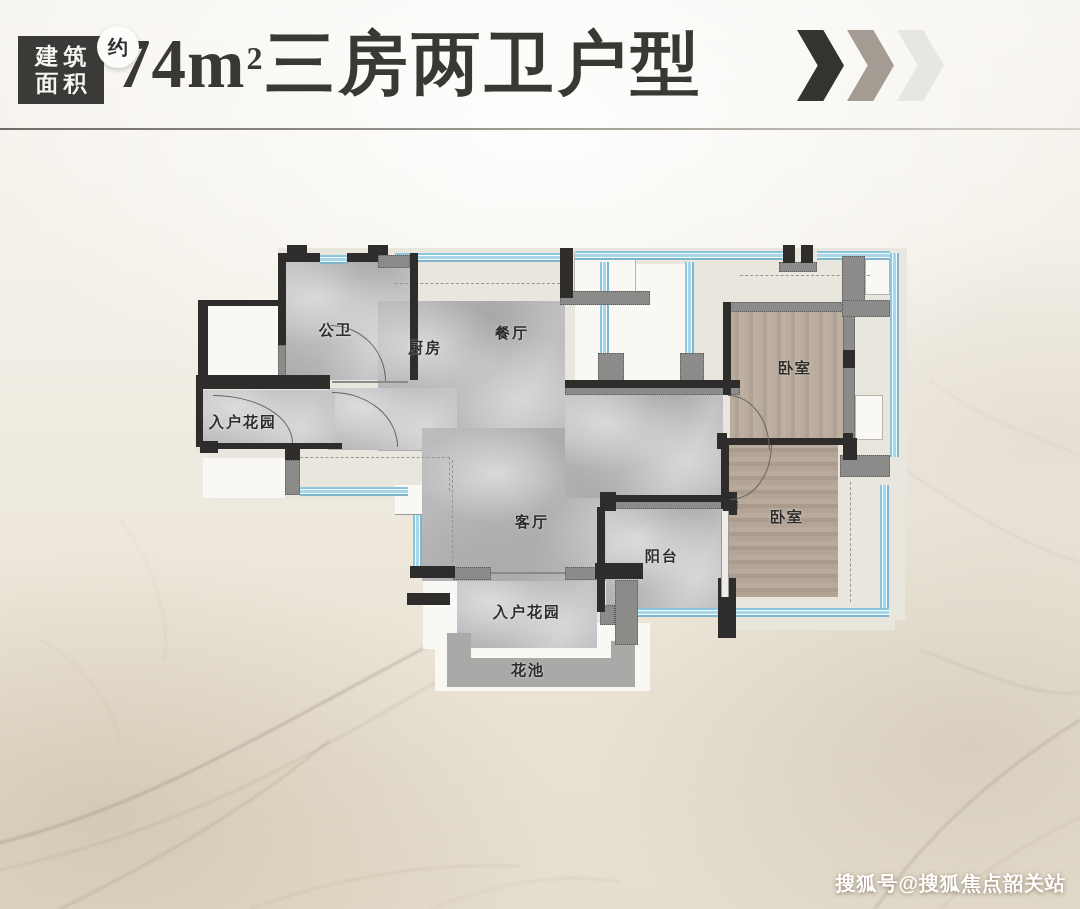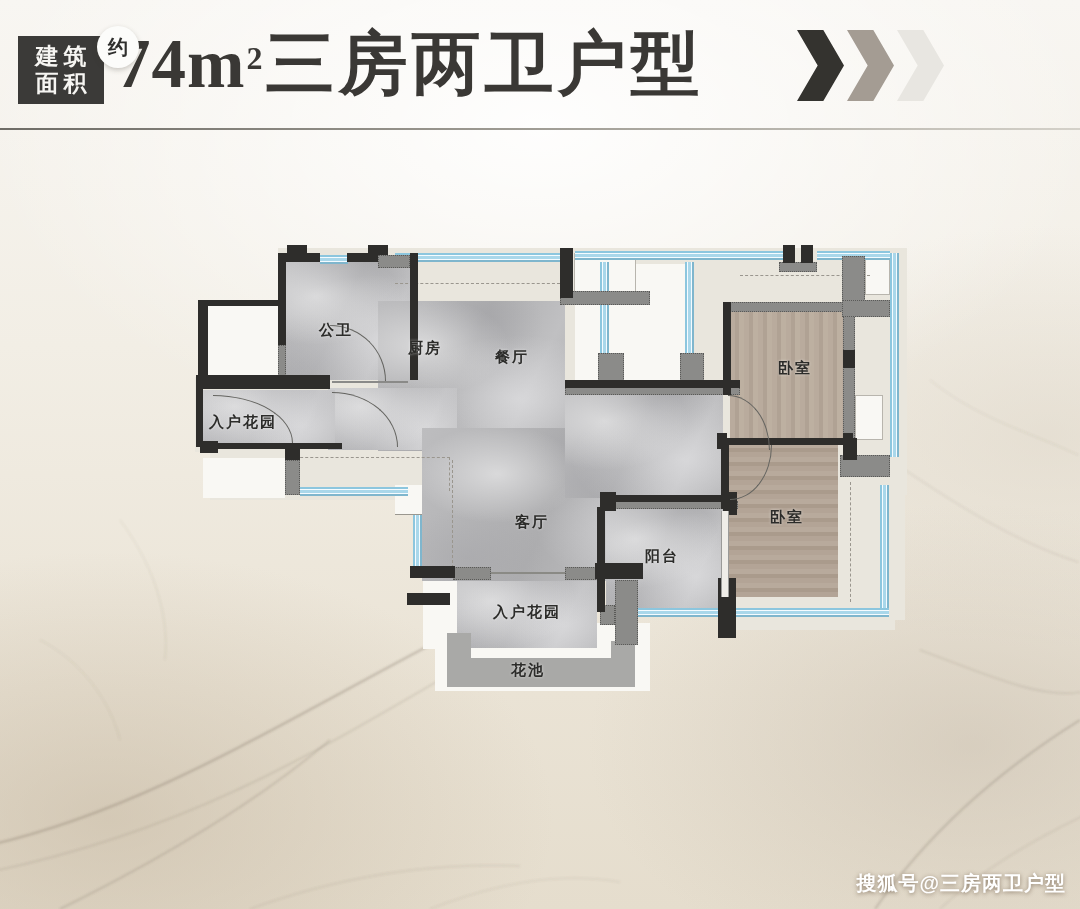--- a/index.html
+++ b/index.html
@@ -210,23 +210,23 @@
   <div style="left:137px;top:136px;width:76px;height:0;border-top:2px solid #8a8a88;"></div>
 
   <div class="arc arcA" style="left:135px;top:80px;width:56px;height:56px;"></div>
   <div class="arc arcA" style="left:18px;top:150px;width:80px;height:48px;"></div>
   <div class="arc arcA" style="left:137px;top:147px;width:66px;height:55px;"></div>
   <div class="arc arcA" style="left:533px;top:150px;width:42px;height:55px;"></div>
   <div class="arc arcB" style="left:535px;top:200px;width:42px;height:55px;"></div>
 
   <div class="rlabel" style="left:141px;top:85px;">公卫</div>
   <div class="rlabel" style="left:230px;top:103px;">厨房</div>
-  <div class="rlabel" style="left:317px;top:112px;">餐厅</div>
+  <div class="rlabel" style="left:317px;top:88px;">餐厅</div>
   <div class="rlabel" style="left:48px;top:177px;">入户花园</div>
   <div class="rlabel" style="left:337px;top:277px;">客厅</div>
   <div class="rlabel" style="left:467px;top:311px;">阳台</div>
   <div class="rlabel" style="left:600px;top:123px;">卧室</div>
   <div class="rlabel" style="left:592px;top:272px;">卧室</div>
   <div class="rlabel" style="left:332px;top:367px;">入户花园</div>
   <div class="rlabel" style="left:333px;top:425px;">花池</div>
 </div>
 
-<div class="watermark">搜狐号@三房两卫户型</div>
+<div class="watermark">搜狐号@搜狐焦点韶关站</div>
 
 </body></html>

